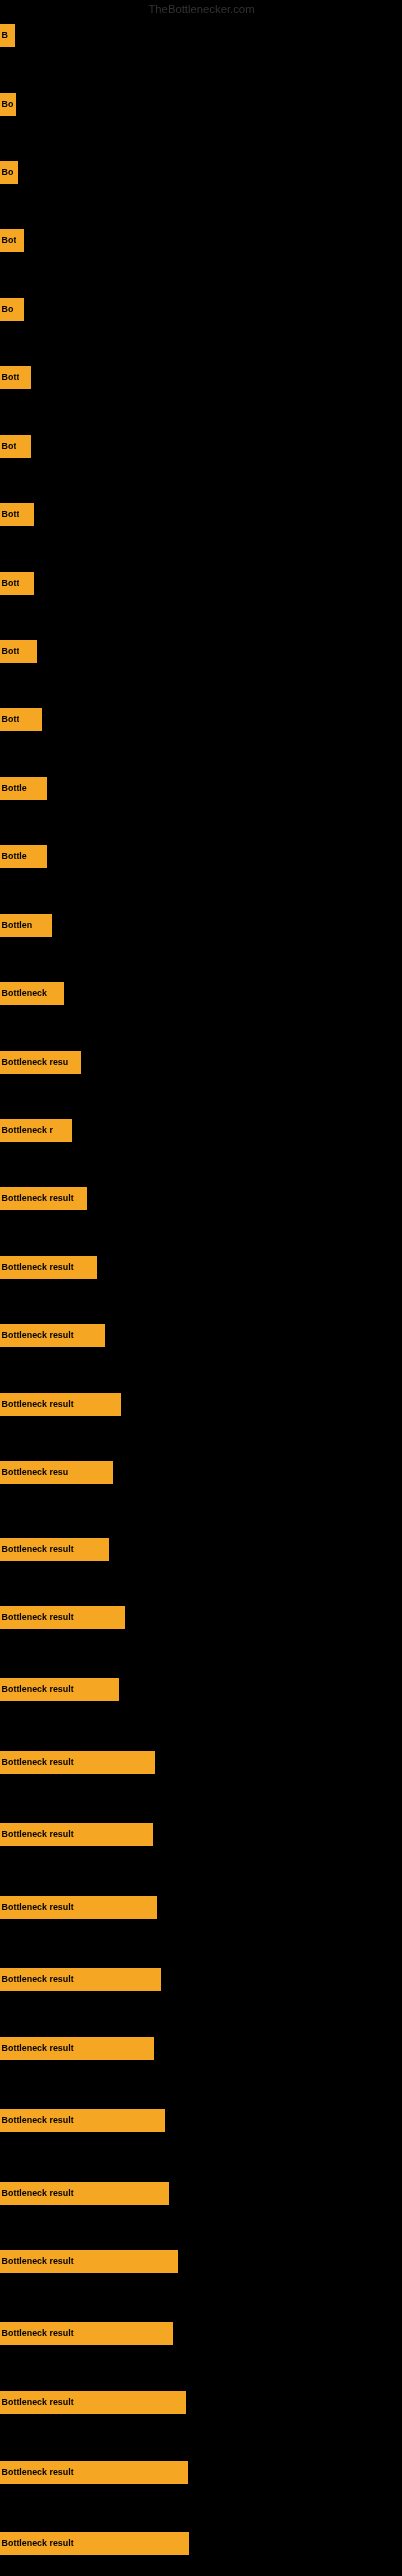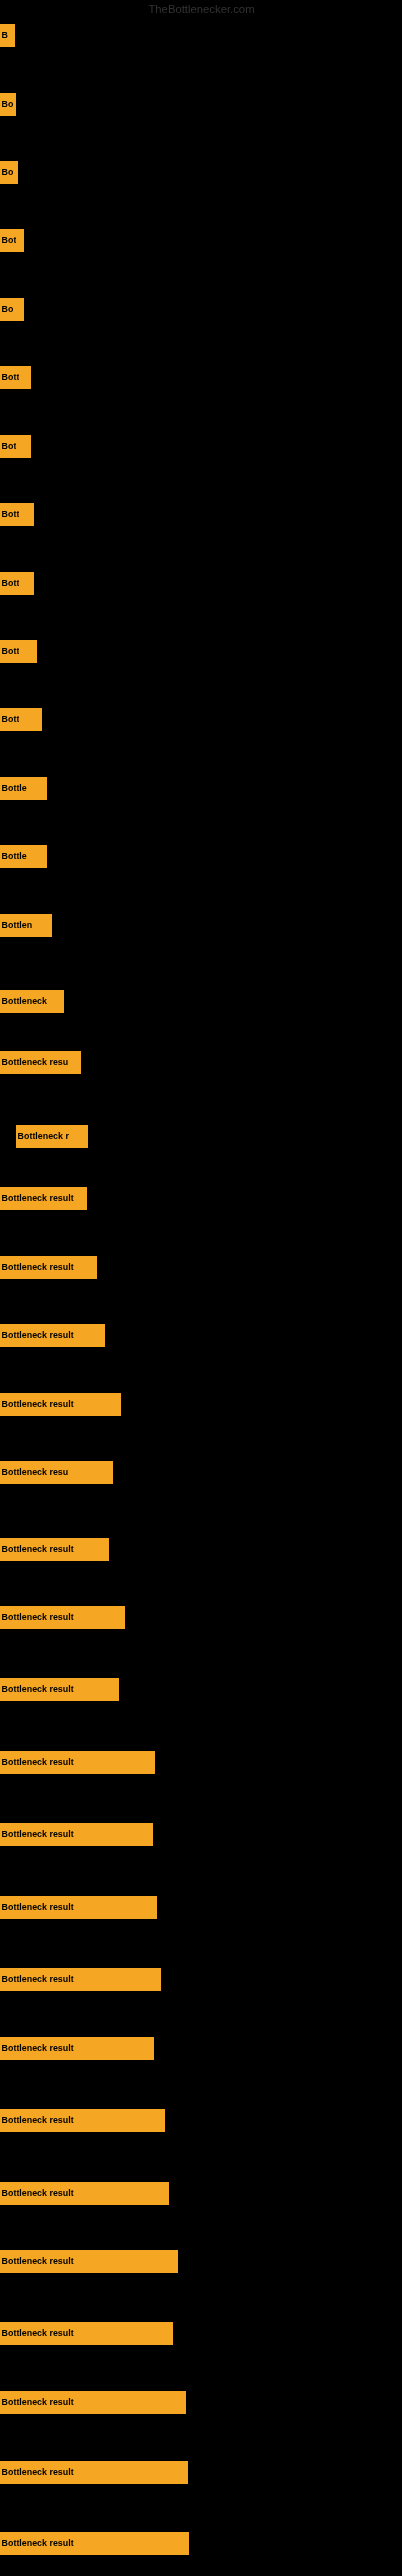--- a/index.html
+++ b/index.html
@@ -113,30 +113,30 @@
       <div class="bar" style="width: 47px;">
         <span class="bar-label">Bottle</span>
       </div>
     </div>
     <div class="bar-container" style="top: 914px; left: 0px;">
       <div class="bar" style="width: 52px;">
         <span class="bar-label">Bottlen</span>
       </div>
     </div>
     <div class="bar-container" style="top: 982px; left: 0px;">
-      <div class="bar" style="width: 64px; margin-top: 8px;">
+      <div class="bar" style="width: 64px;">
         <span class="bar-label">Bottleneck</span>
       </div>
     </div>
     <div class="bar-container" style="top: 1051px; left: 0px;">
       <div class="bar" style="width: 81px;">
         <span class="bar-label">Bottleneck resu</span>
       </div>
     </div>
-    <div class="bar-container" style="top: 1119px; left: 16px; margin-top: 6px;">
+    <div class="bar-container" style="top: 1119px; left: 0px;">
       <div class="bar" style="width: 72px;">
         <span class="bar-label">Bottleneck r</span>
       </div>
     </div>
     <div class="bar-container" style="top: 1187px; left: 0px;">
       <div class="bar" style="width: 87px;">
         <span class="bar-label">Bottleneck result</span>
       </div>
     </div>
     <div class="bar-container" style="top: 1256px; left: 0px;">

